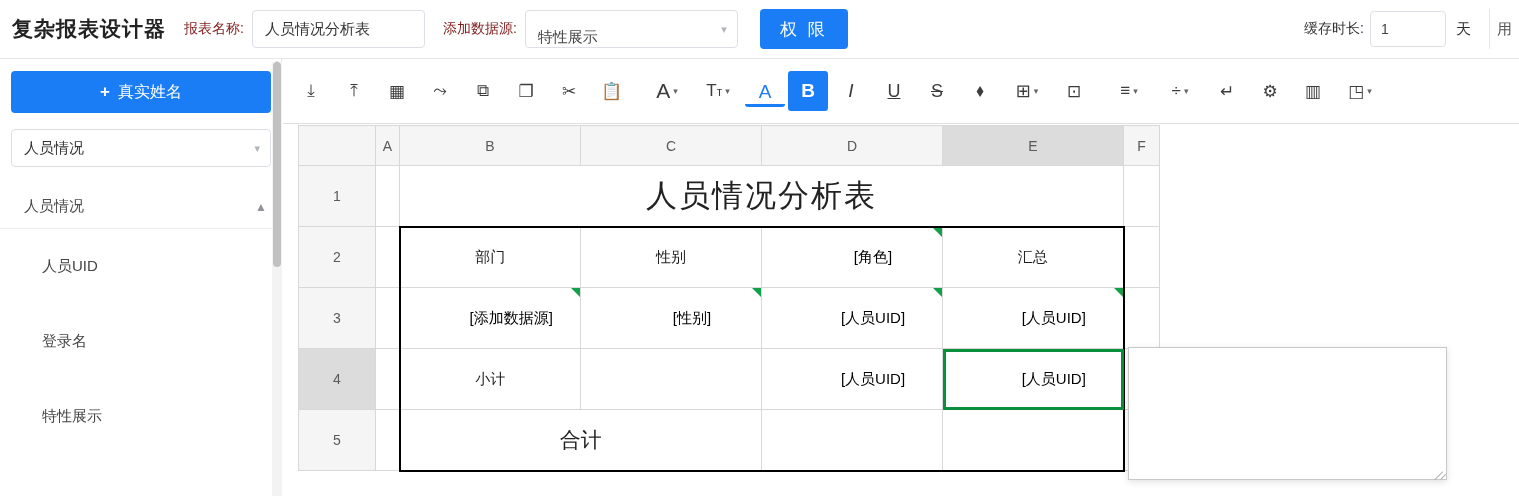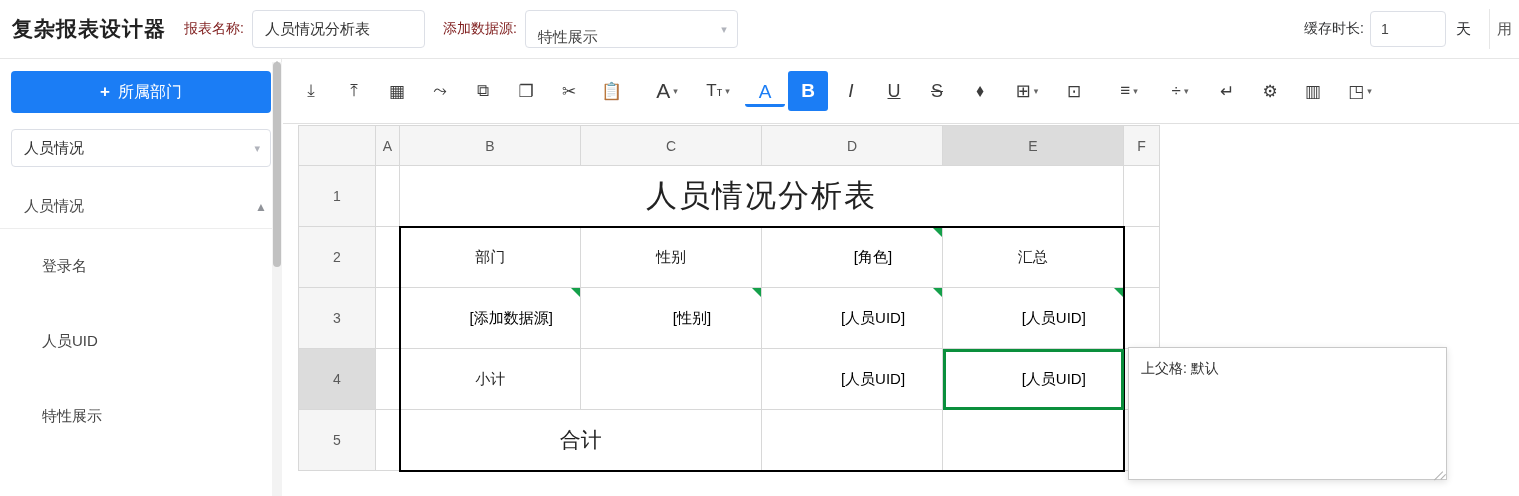--- a/index.html
+++ b/index.html
@@ -272,49 +272,50 @@
 
   <div class="topbar">
     <div class="app-title">复杂报表设计器</div>
     <div class="field-label">报表名称:</div>
     <div class="text-input input-name">人员情况分析表</div>
     <div class="field-label">添加数据源:</div>
     <div class="select-box">
       <span>特性展示</span>
       <span class="caret">▾</span>
     </div>
+    <button class="btn-primary">权 限</button>
     <div class="spacer"></div>
     <div class="cache-label">缓存时长:</div>
     <div class="cache-input">1</div>
     <div class="cache-unit">天</div>
     <div class="edge-btn">用</div>
   </div>
 
   <div class="sidebar">
     <button class="add-ds-btn">
       <span class="plus">+</span>
-      <span>所属部门</span>
+      <span>真实姓名</span>
     </button>
 
     <div class="ds-select">
       <span>人员情况</span>
       <span class="caret">▾</span>
     </div>
 
 
     <div class="tree-group">
       <span>人员情况</span>
       <span class="chev">▲</span>
     </div>
 
     <div class="tree-item">
+      <span>人员UID</span>
+    </div>
+    <div class="tree-item">
       <span>登录名</span>
-    </div>
-    <div class="tree-item">
-      <span>人员UID</span>
     </div>
     <div class="tree-item">
       <span>特性展示</span>
     </div>
   </div>
 
   <div class="vscroll">
     <div class="arrow-up"></div>
     <div class="thumb"></div>
   </div>
@@ -496,20 +497,19 @@
         </td>
         <td class="cell b-bottom"></td>
         <td class="cell b-bottom b-right"></td>
         <td class="cell"></td>
       </tr>
     </tbody>
       </table>
   </div>
 
   <div class="tooltip">
-    <div>上父格: 默认</div>
     <div class="resize">
       <i style="width:12px; transform:rotate(-45deg) translate(-9px,9px);"></i>
       <i style="width:7px; transform:rotate(-45deg) translate(-4px,13px);"></i>
     </div>
   </div>
 
 </div>
 
 </body></html>

